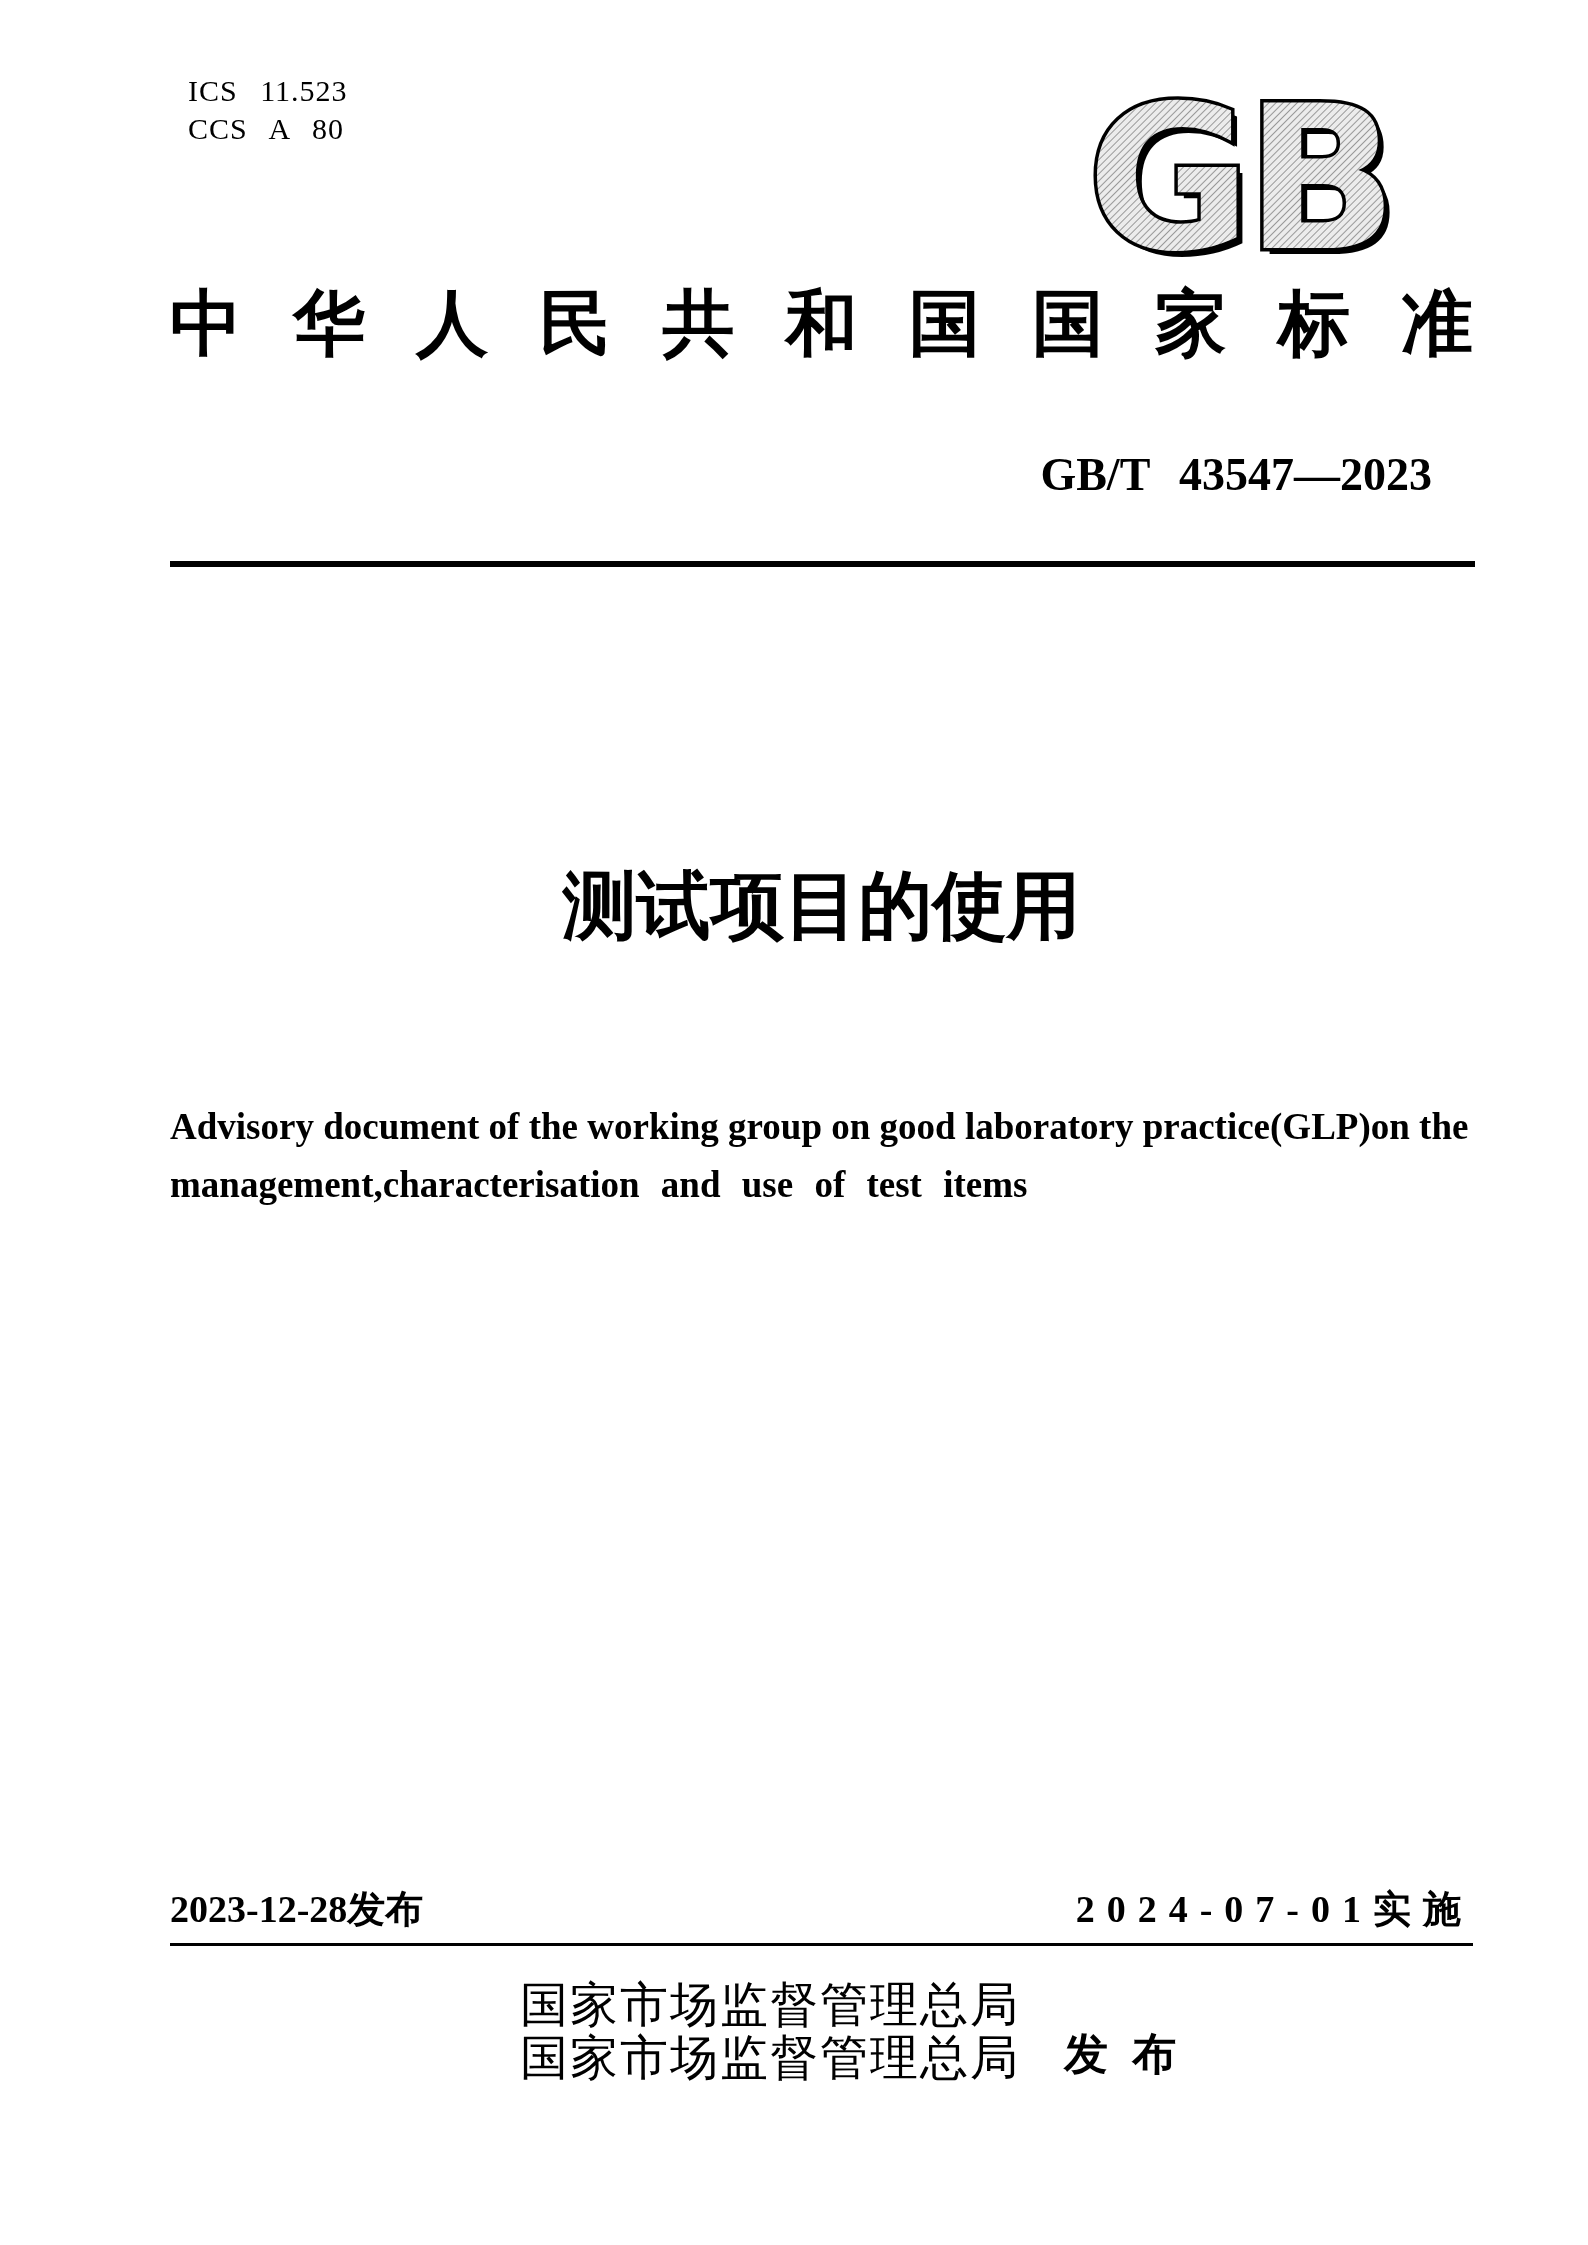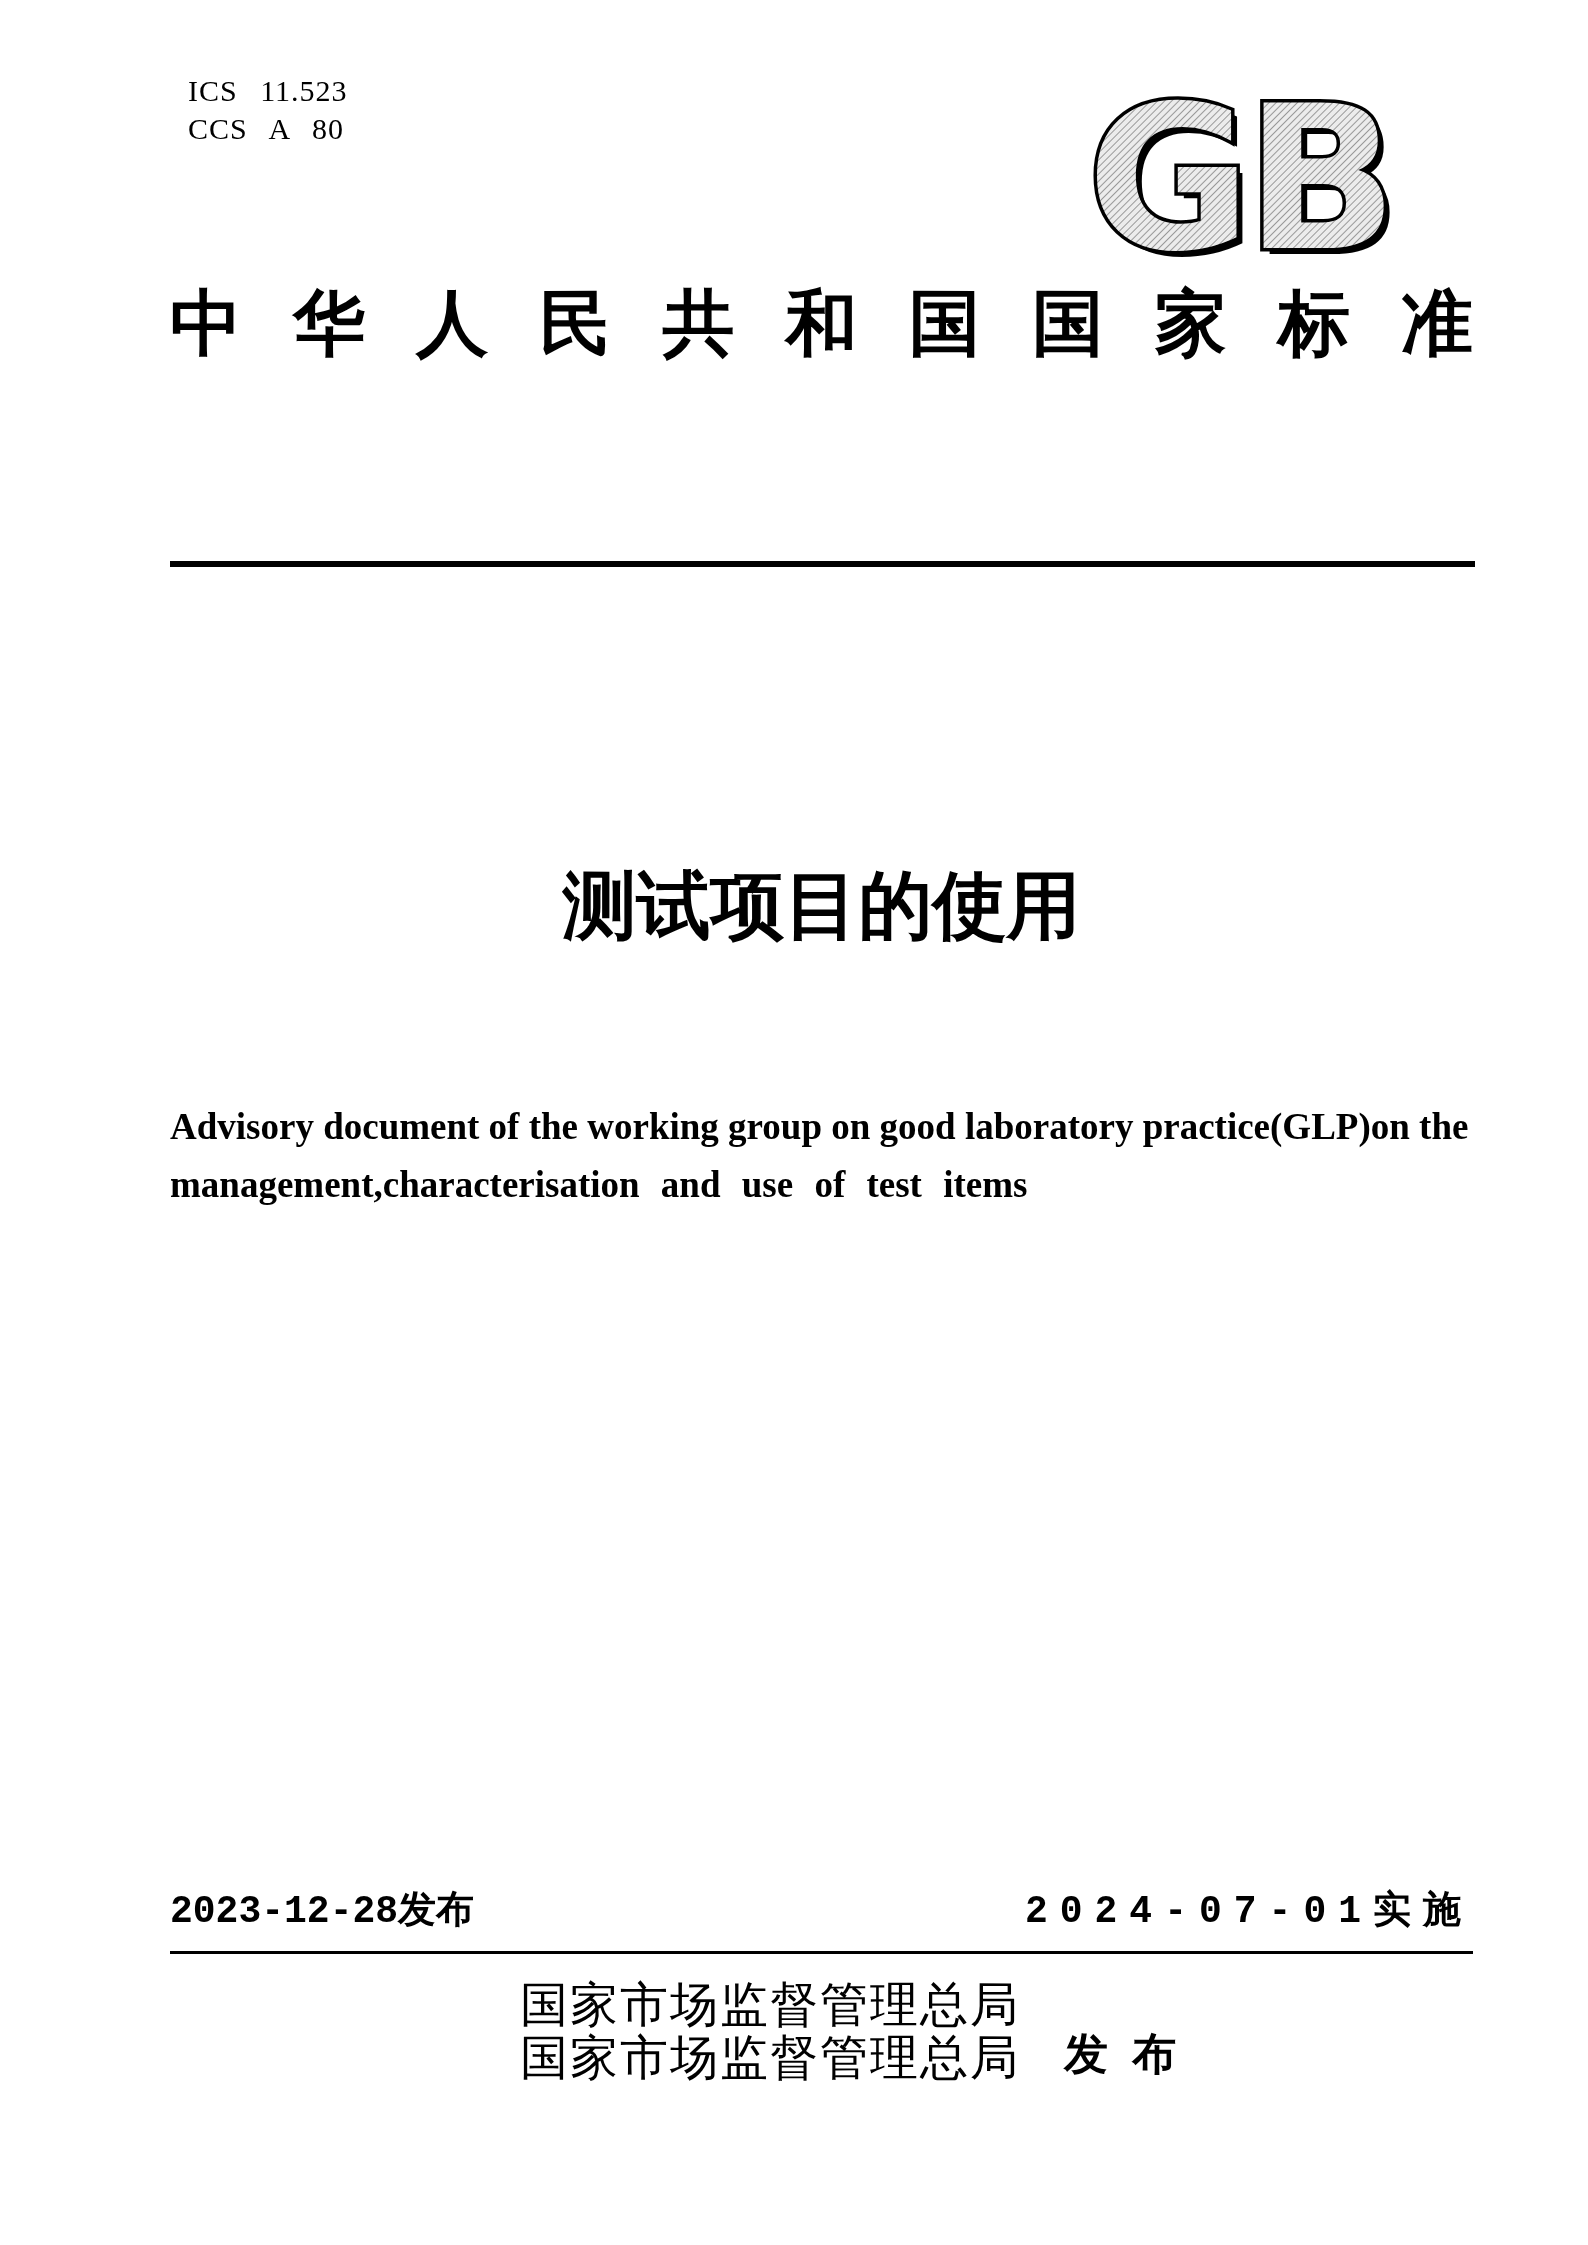--- a/index.html
+++ b/index.html
@@ -39,22 +39,22 @@
   
   .title-en{
     position:absolute;left:170px;top:1098px;width:1303px;
     font-size:37px;font-weight:700;line-height:58px;
   }
   .title-en .en2{word-spacing:12px;}
   
   .date-row{
     position:absolute;left:170px;top:1884px;width:1303px;
     display:flex;justify-content:space-between;align-items:flex-end;
-    border-bottom:3px solid #000;padding-bottom:16px;
-    font-family:Liberation Mono, monospace;
+    border-bottom:3px solid #000;padding-bottom:8px;
+    font-family:Liberation Serif, serif;
     font-size:38px;font-weight:600;
   }
   .impl{letter-spacing:12px;}
   
   .publisher-row{position:absolute;left:520px;top:1978px;display:flex;align-items:flex-end;}
   .pub-names{font-size:48px;line-height:53px;letter-spacing:2px;white-space:nowrap;}
   .release{
     margin-left:44px;
     font-family:"Liberation Sans","DejaVu Sans",sans-serif;
     font-size:44px;font-weight:600;word-spacing:12px;white-space:nowrap;
@@ -78,20 +78,21 @@
           <line x1="0" y1="0" x2="0" y2="5" stroke="#8a8a8a" stroke-width="1.7"></line>
         </pattern>
       </defs>
       <text x="8" y="166" font-family="'DejaVu Sans',sans-serif" font-weight="bold" font-size="200" letter-spacing="-6" fill="#000000">GB</text>
       <text x="2" y="160" font-family="'DejaVu Sans',sans-serif" font-weight="bold" font-size="200" letter-spacing="-6" fill="url(#gbhatch)" stroke="#000000" stroke-width="7" paint-order="stroke">GB</text>
     </svg>
   </div>
 
   <h1 class="national-heading">中华人民共和国国家标准</h1>
 
+  <div class="std-number">GB/T 43547—2023</div>
 
   <div class="rule"></div>
 
   <div class="title-cn">
     <div>测试项目的使用</div>
   </div>
 
   <div class="title-en">
     <div>Advisory document of the working group on good laboratory practice(GLP)on the</div>
     <div class="en2">management,characterisation and use of test items</div>

